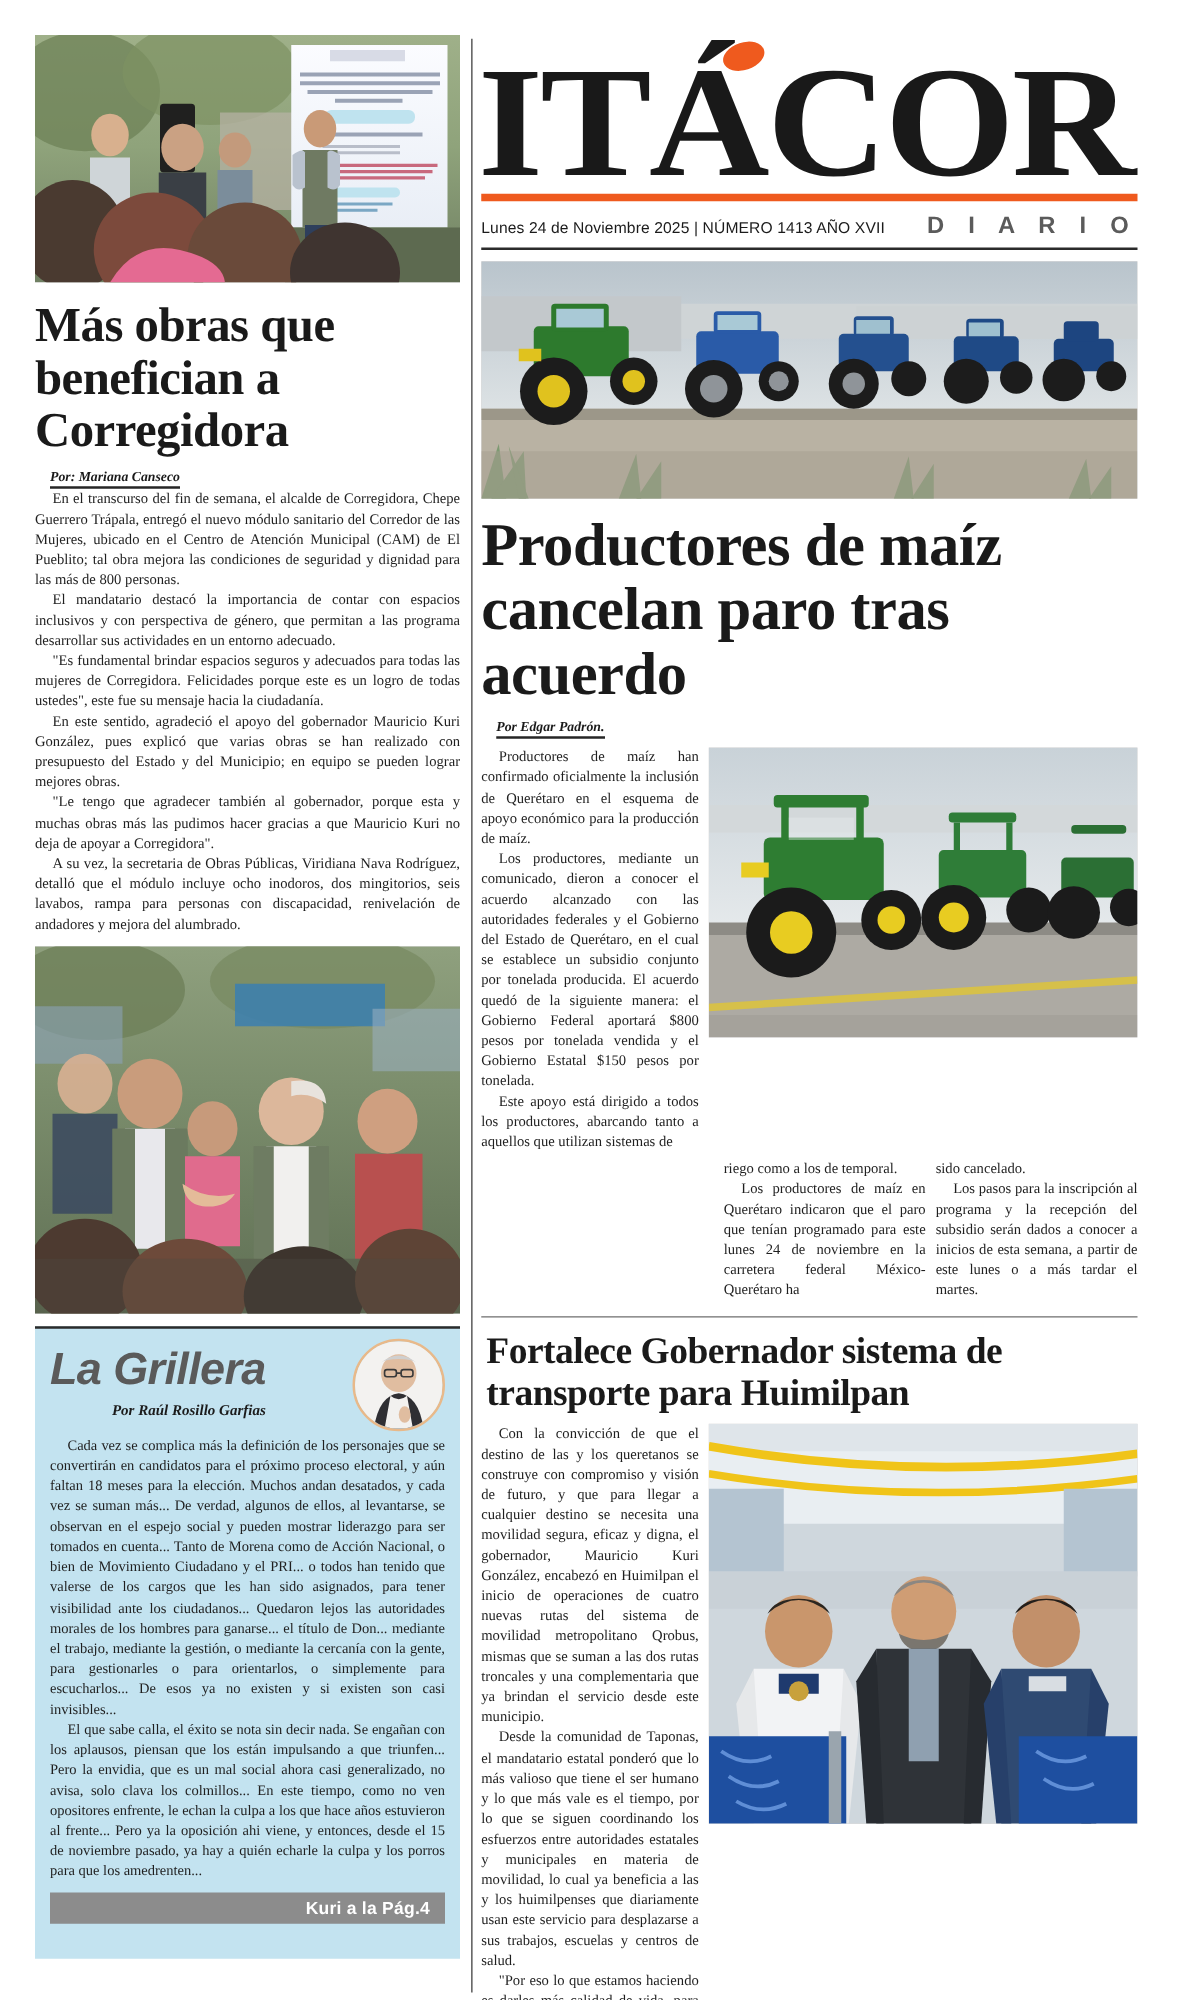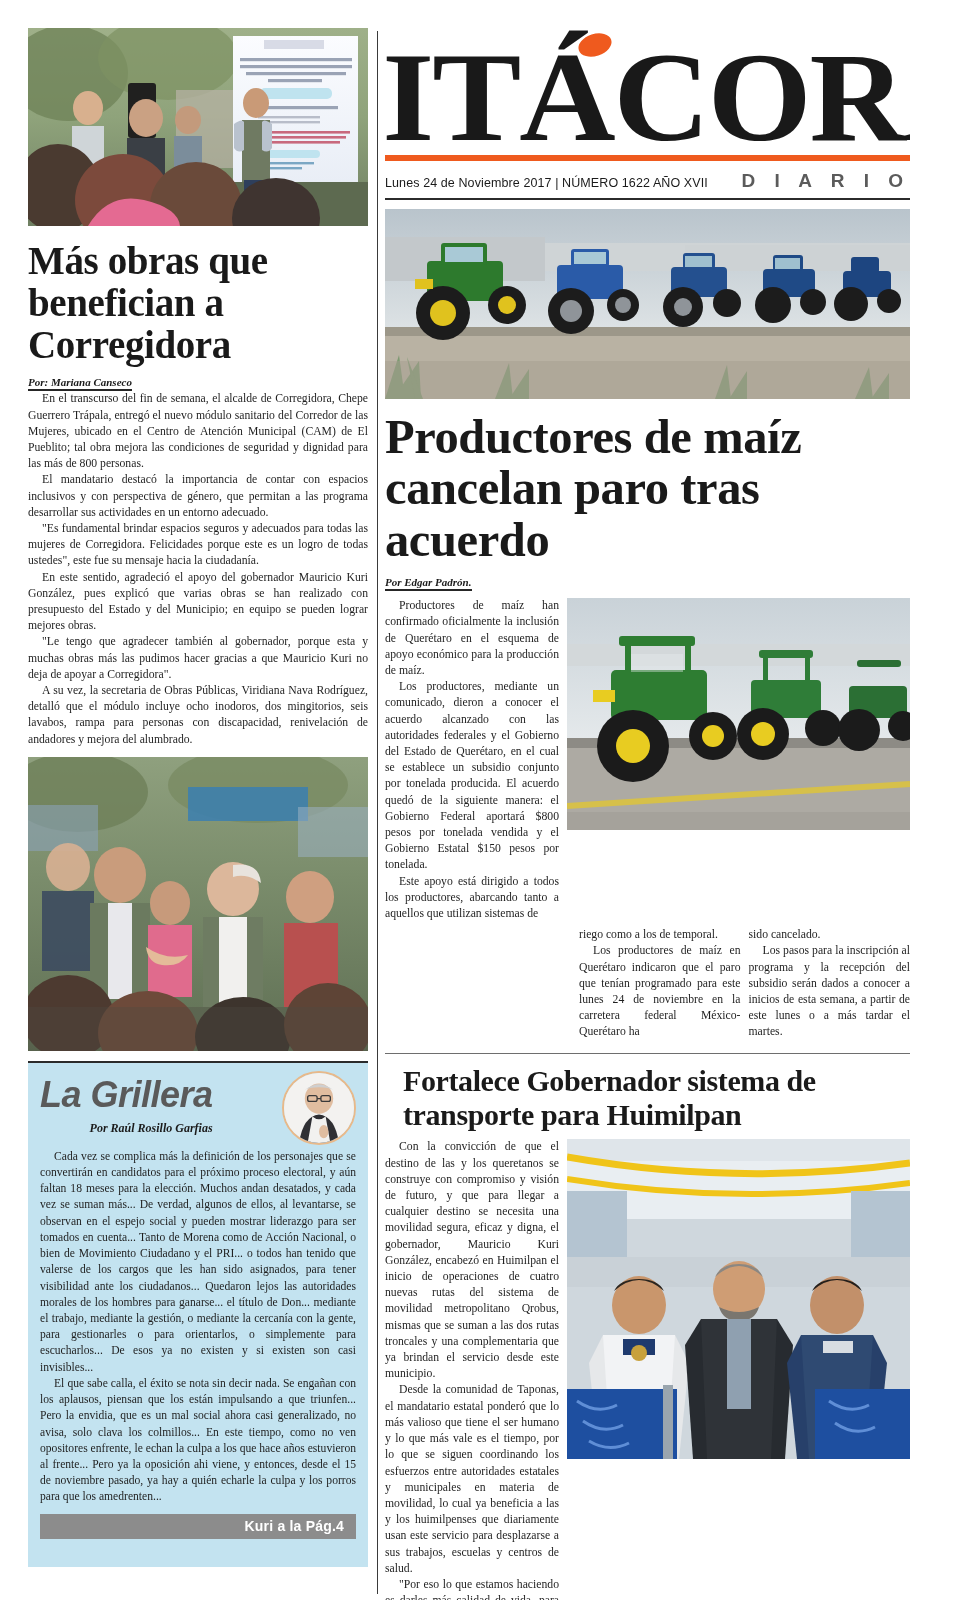--- a/index.html
+++ b/index.html
@@ -91,31 +91,31 @@
     margin: 14px 0 0 0;
   }
   .hl-main {
     font-size: 48.5px;
     line-height: 1.07;
     margin: 12px 0 0 0;
   }
   .hl-third {
     font-size: 30px;
     line-height: 1.13;
-    margin: 10px 0 0 18px;
+    margin: 10px 0 0 4px;
   }
   .byline {
     font-family: "Liberation Serif", serif;
     font-style: italic;
     font-weight: bold;
     font-size: 11px;
     border-bottom: 2px solid #262626;
     display: inline-block;
     padding-bottom: 1px;
-    margin: 10px 0 0 0;
+    margin: 10px 0 0 12px;
   }
 
   
   .body-txt {
     font-family: "Liberation Serif", serif;
     font-size: 11.7px;
     line-height: 1.385;
     text-align: justify;
     color: #1f1f1f;
     hyphens: auto;
@@ -363,21 +363,21 @@
     
     <div class="masthead">
       <div class="logo-wrap">
         <svg class="logo-svg" viewBox="0 0 525 125" preserveAspectRatio="xMidYMid meet" aria-hidden="true">
           <ellipse cx="210" cy="17" rx="17" ry="11" fill="#ef5a1e" transform="rotate(-18 210 17)"></ellipse>
           <text x="262" y="112" font-family="Liberation Serif, serif" font-weight="bold" font-size="126" text-anchor="middle" fill="#191919" transform="scale(1.06,1) translate(-15,0)" letter-spacing="-2">BITÁCORA</text>
         </svg>
       </div>
       <div class="rule-orange"></div>
       <div class="mast-meta">
-        <div class="mast-date">Lunes 24 de Noviembre 2017 | NÚMERO 1622 AÑO XVII</div>
+        <div class="mast-date">Lunes 24 de Noviembre 2025 | NÚMERO 1413 AÑO XVII</div>
         <div class="mast-diario">D I A R I O</div>
       </div>
       <div class="rule-thin"></div>
     </div>
 
     
     <div class="photo" style="height:190px;margin-top:9px">
       <svg viewBox="0 0 525 190" preserveAspectRatio="none" aria-hidden="true">
         <defs>
           <linearGradient id="sky1" x1="0" y1="0" x2="0" y2="1">

